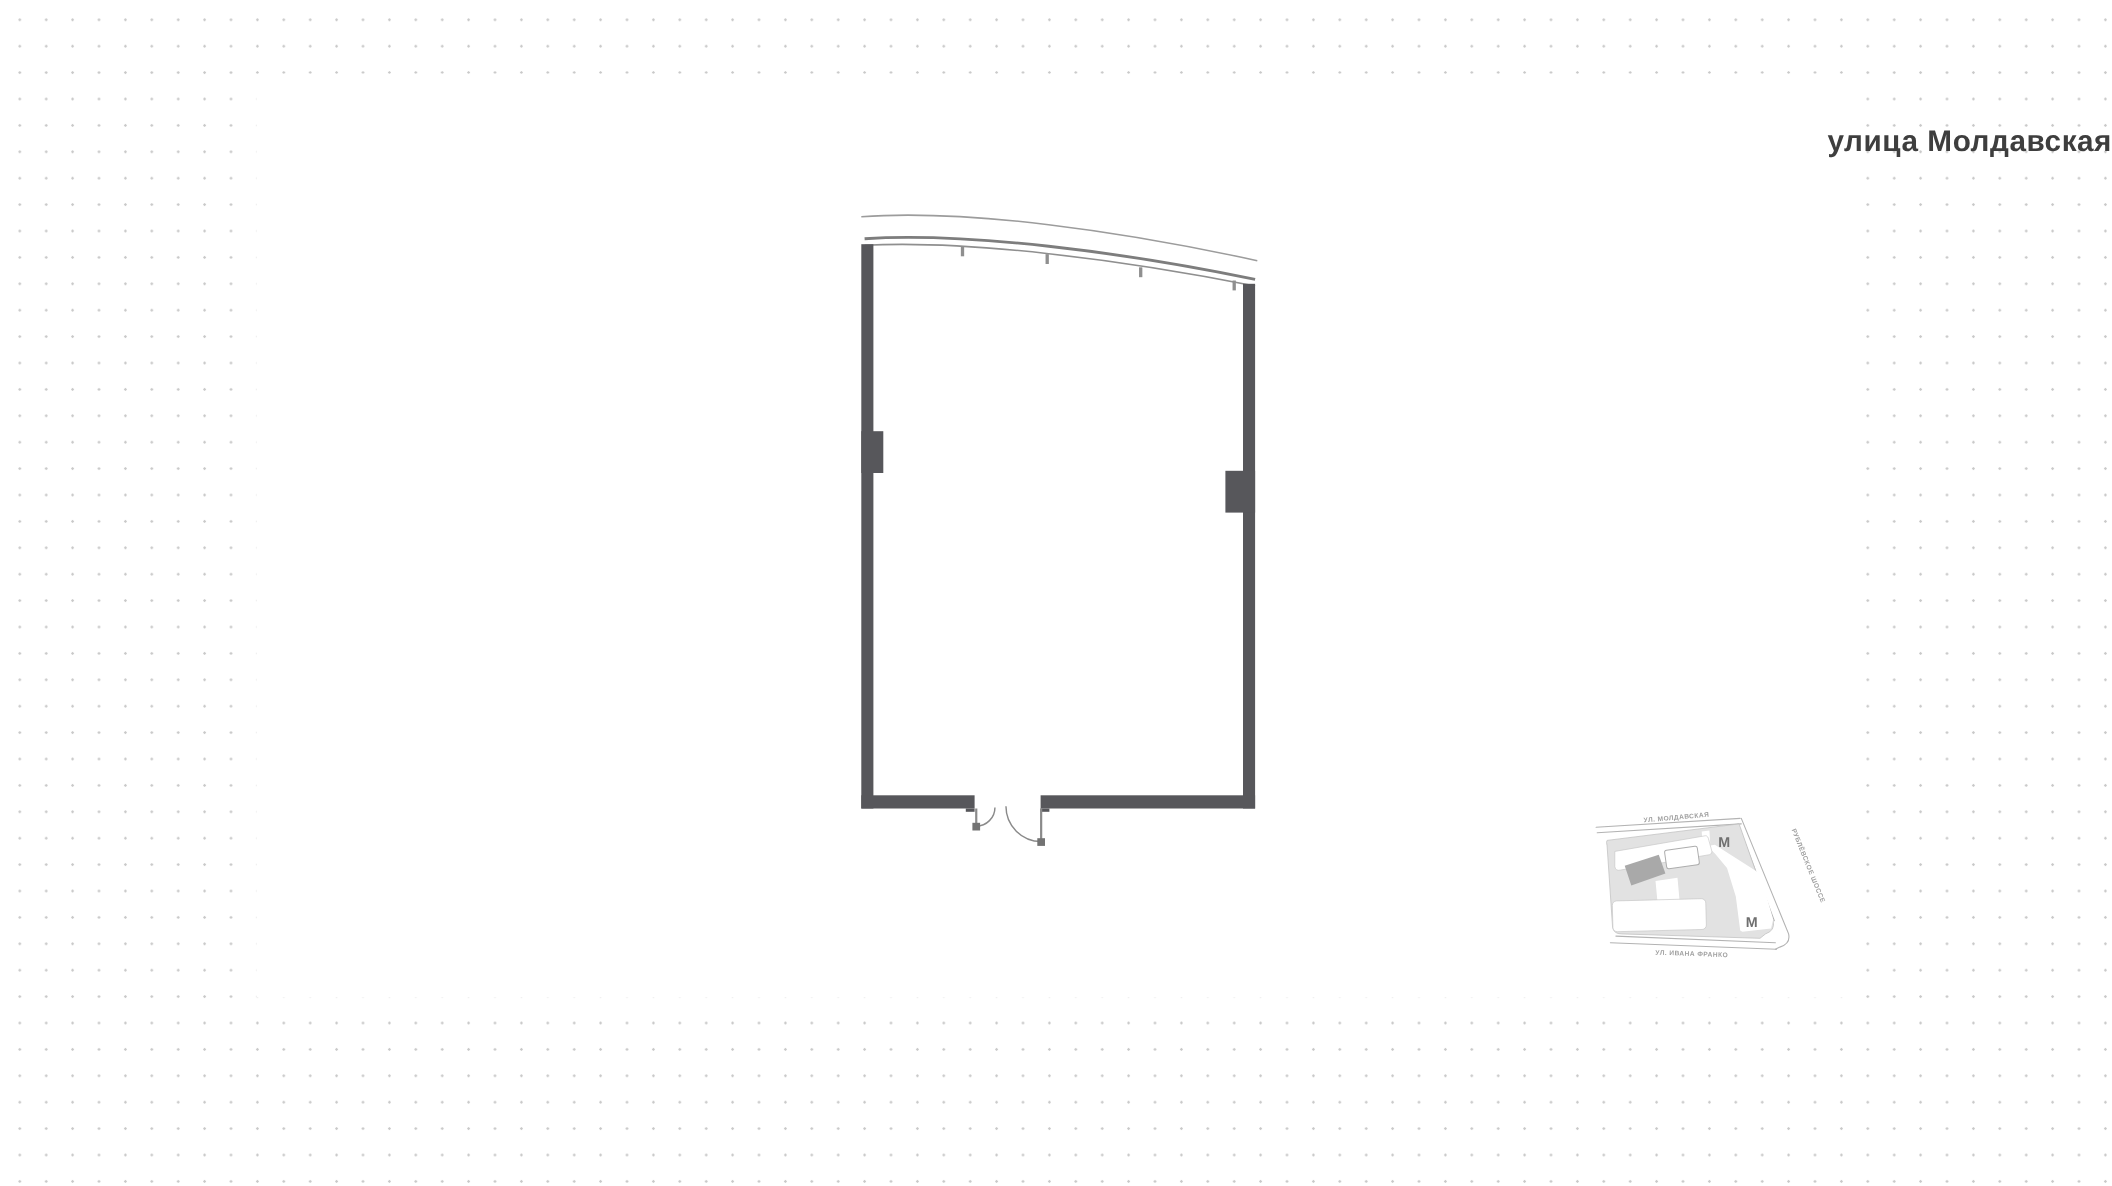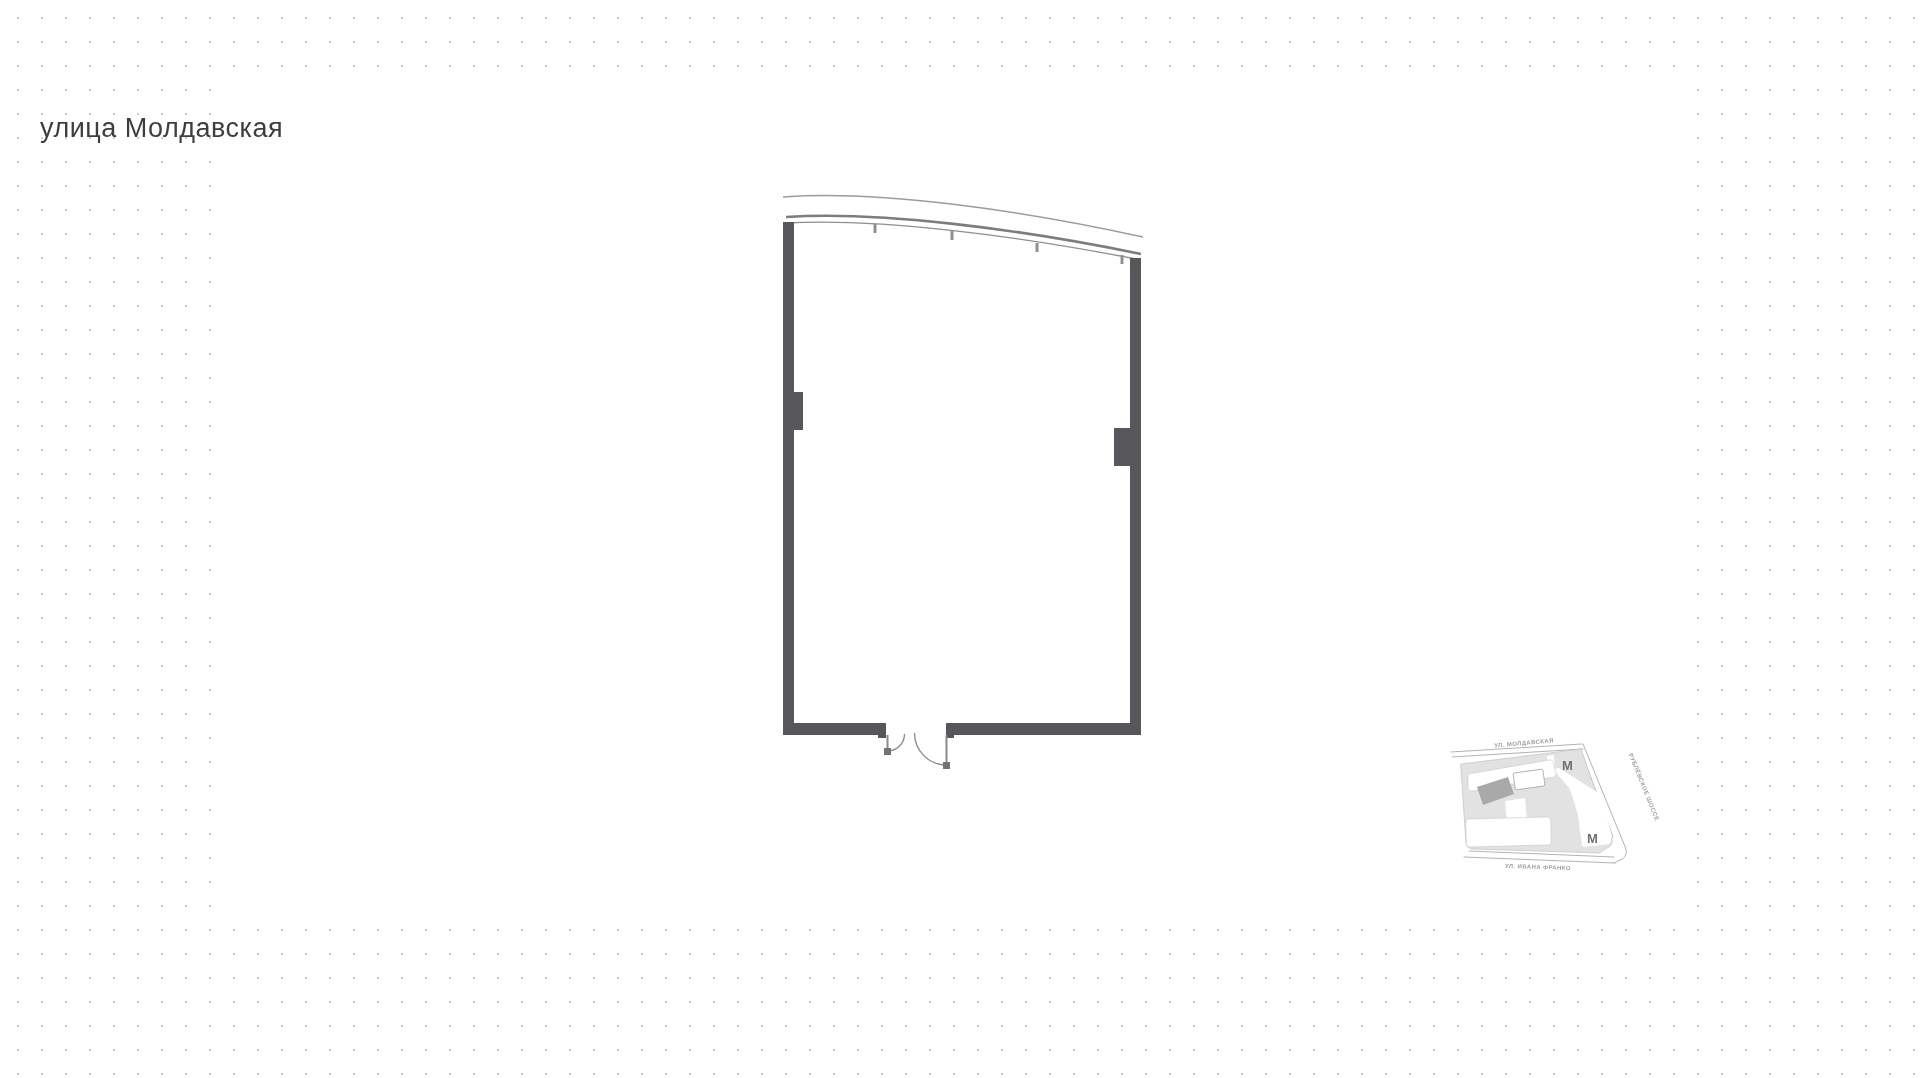--- a/index.html
+++ b/index.html
@@ -19,23 +19,22 @@
     position:absolute;inset:0;
     background-image:radial-gradient(circle,var(--dot) 1.1px,rgba(0,0,0,0) 1.3px);
     background-size:24px 24px;background-position:6px 6px;
   }
   .content-panel{
     position:absolute;left:233px;top:67px;width:1452px;height:840px;
     background:var(--bg);
   }
   .street-title{
     position:absolute;left:0;right:0;top:113px;
-    text-align:left;font-size:27px;font-weight:400;letter-spacing:.5px;
+    text-align:right;font-size:27px;font-weight:700;letter-spacing:.5px;
     color:var(--title-text);
-    margin-left:40px;
   }
   .floor-plan{position:absolute;left:760px;top:180px;}
   .minimap{position:absolute;left:1448px;top:727px;}
   .wall{fill:var(--wall);stroke:none;}
   .curve-outer{fill:none;stroke:var(--facade-line-outer);stroke-width:1.4;}
   .curve-main{fill:none;stroke:var(--facade-line-main);stroke-width:2.6;}
   .curve-inner{fill:none;stroke:var(--facade-line-inner);stroke-width:1.4;}
   .mullion{fill:var(--facade-line-inner);}
   .door-line{stroke:var(--door-line);stroke-width:2;fill:none;}
   .door-arc{stroke:var(--door-line);stroke-width:1.3;fill:none;}

